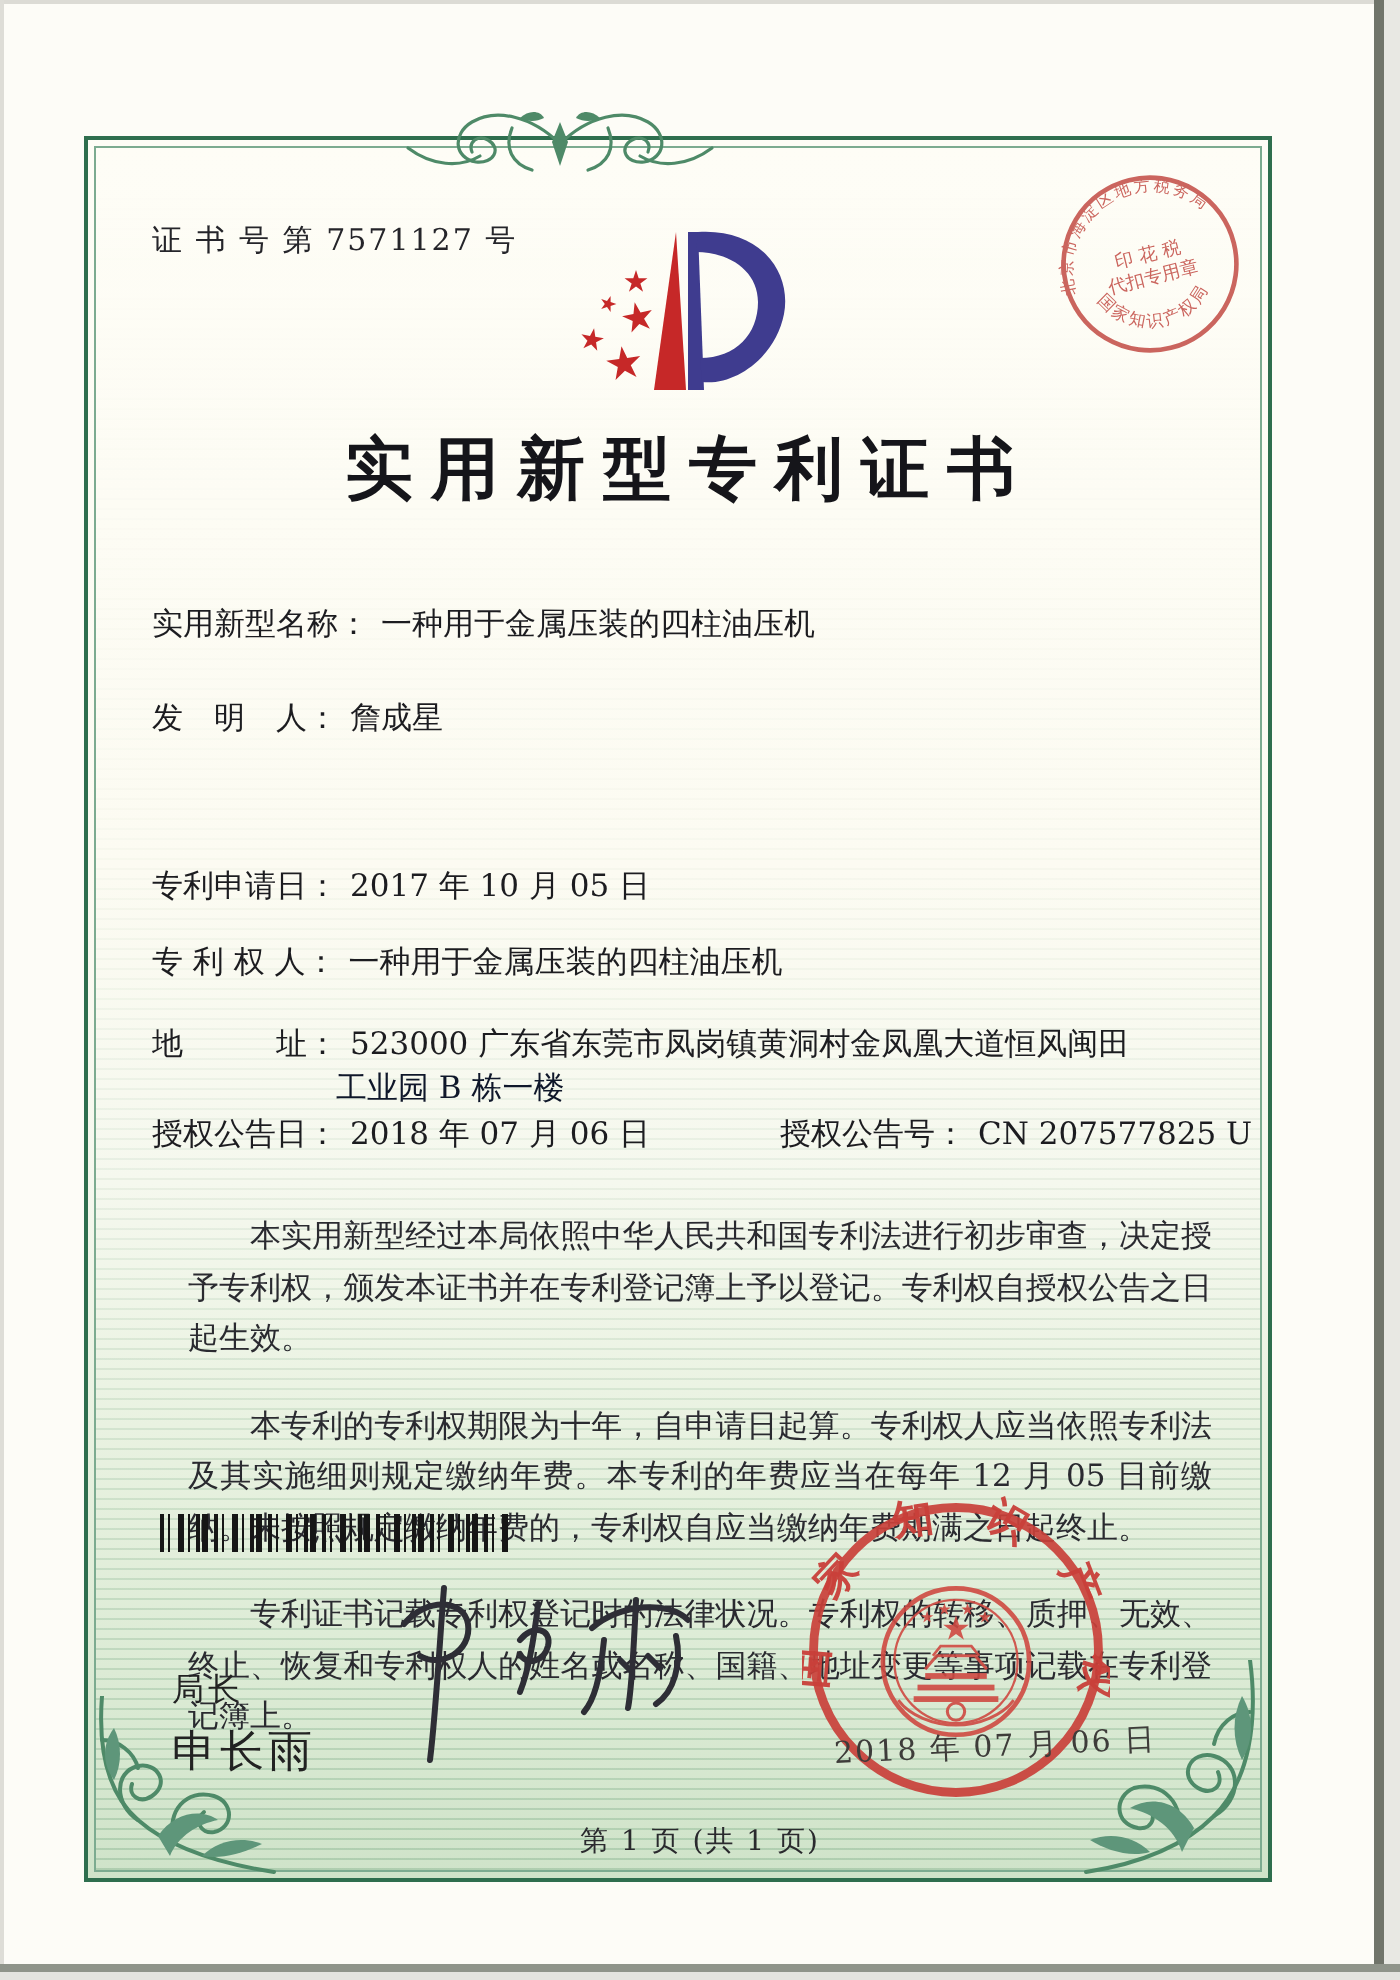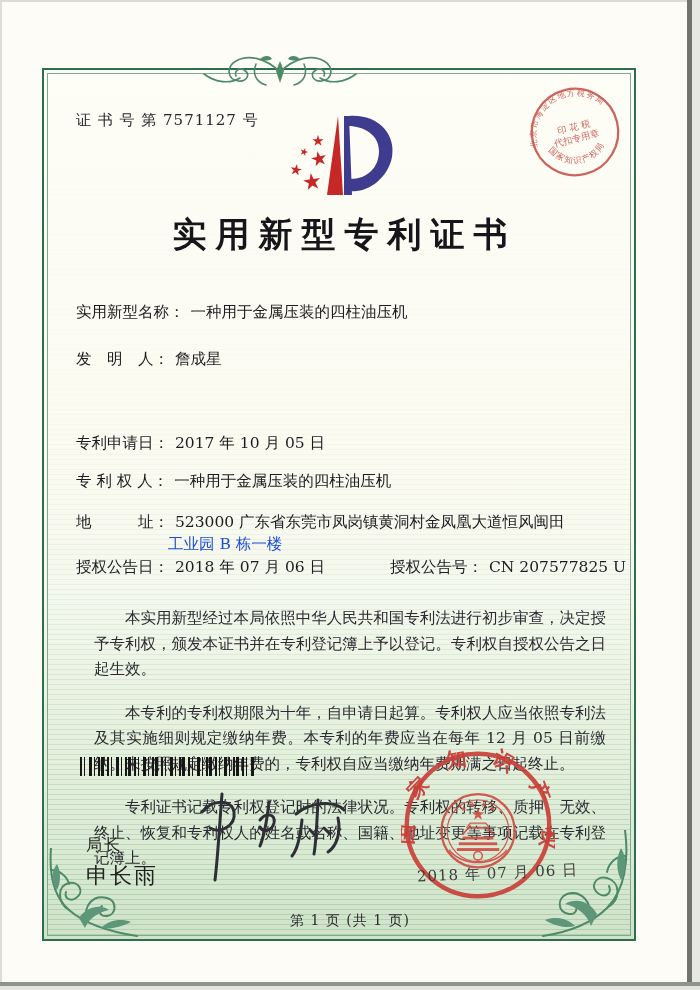--- a/index.html
+++ b/index.html
@@ -29,21 +29,21 @@
 
   .logo { position:absolute; left:278px; top:100px; width:132px; height:108px; }
   .tax-stamp { position:absolute; left:527px; top:84px; width:96px; height:96px; transform:rotate(-14deg); opacity:.88; }
 
   .title { position:absolute; left:0; top:212px; width:680px; text-align:center;
            font-size:34px; font-weight:700; color:#15151a; letter-spacing:9px; text-indent:9px; }
 
   .row { position:absolute; left:76px; font-size:15.5px; color:#1c1c20; white-space:nowrap; }
   .row .lbl { font-weight:500; }
   .row .val { margin-left:6px; }
-  .addr2 { position:absolute; left:168px; font-size:15.5px; color:#1d4ed8; }
+  .addr2 { position:absolute; left:168px; font-size:15.5px; color:#0f172a; }
   .grant-no { position:absolute; left:314px; }
 
   .paras { position:absolute; left:76px; top:588px; width:548px; font-size:15.5px;
            line-height:25.5px; color:#2a2a30; text-align:justify; }
   .paras p { text-indent:2em; margin:18px; }
 
   .barcode { position:absolute; left:80px; top:757px; width:176px; height:19px;
              background:repeating-linear-gradient(90deg,
                #161616 0 2px, transparent 2px 4px,
                #161616 4px 5px, transparent 5px 9px,

